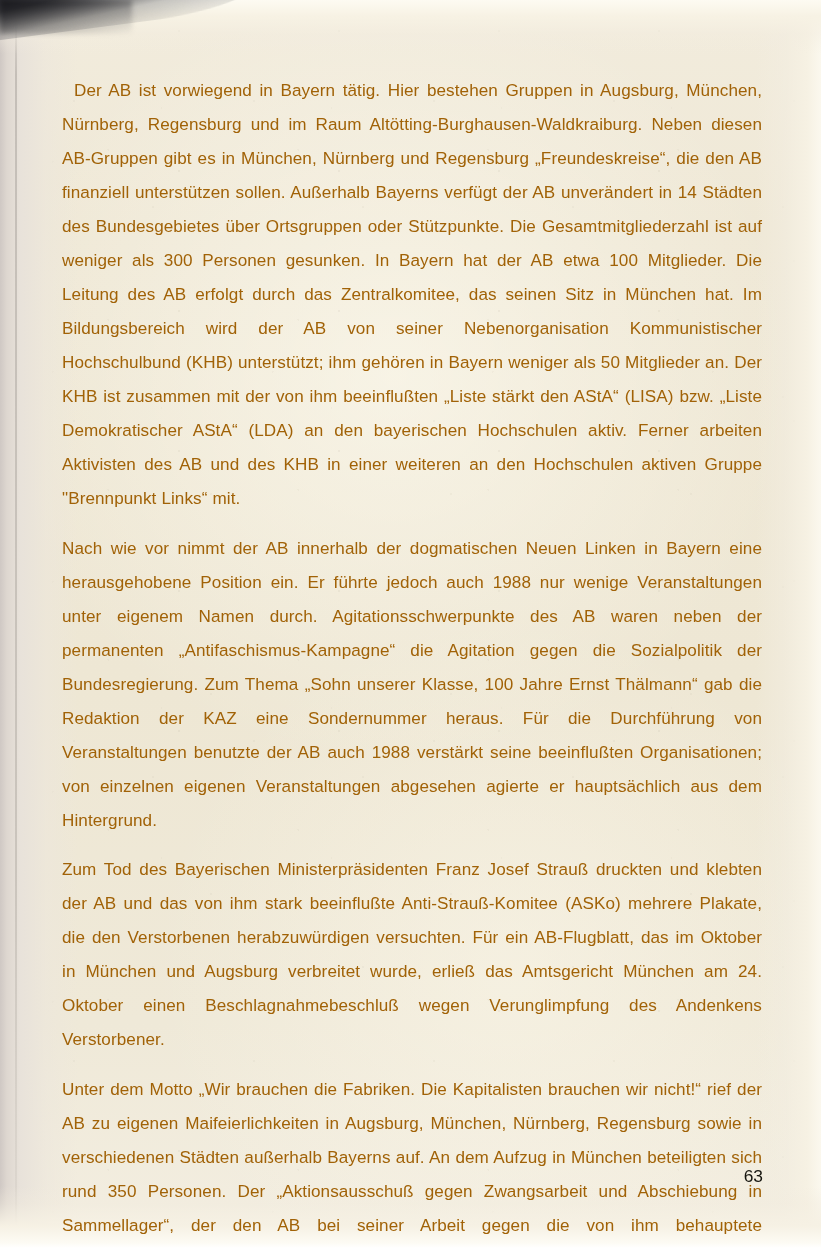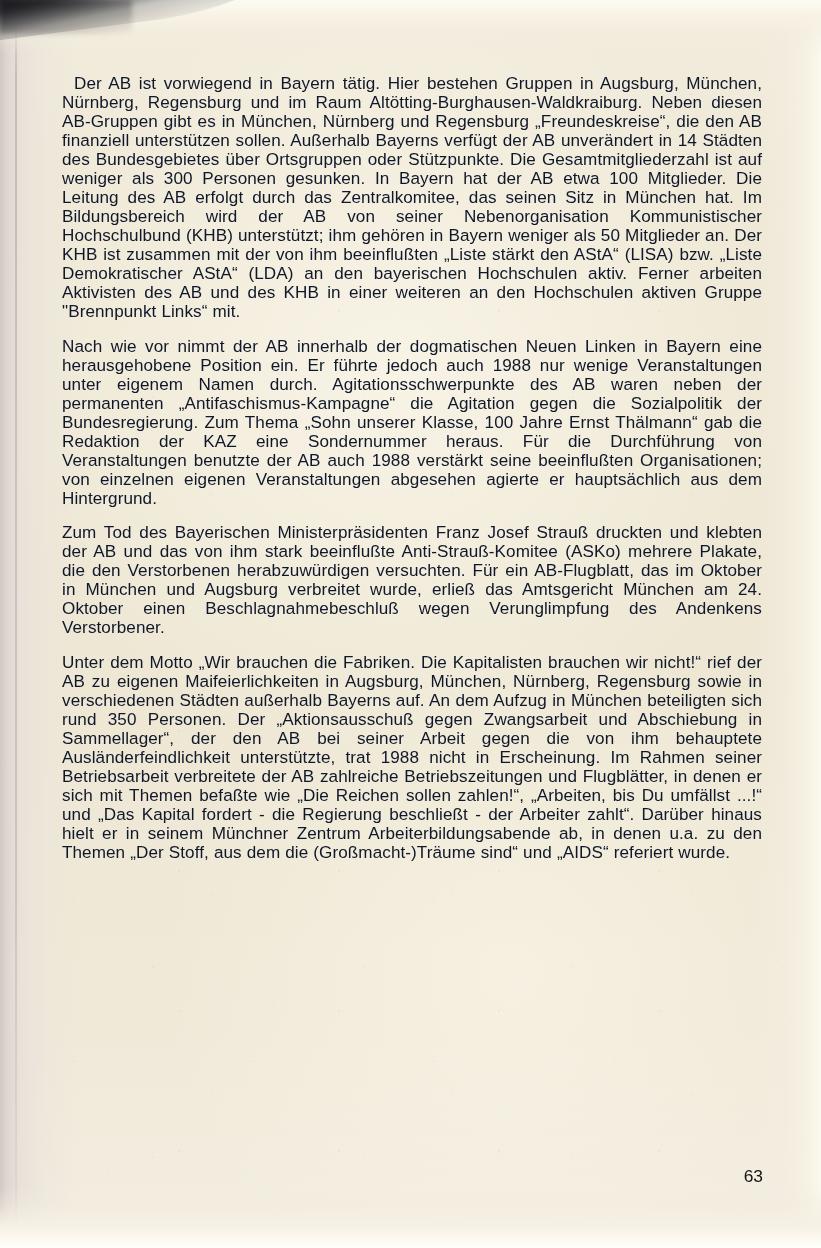--- a/index.html
+++ b/index.html
@@ -122,22 +122,22 @@
   
   #text-column {
     position: absolute;
     left: 62px;
     top: 74px;
     width: 700px;
   }
   .para {
     margin: 0 0 15.5px 0;
     font-size: 17.1px;
-    line-height: 19px;
-    color: #0f172a;
+    line-height: 34px;
+    color: #a16207;
     text-align: justify;
     letter-spacing: 0.08px;
     word-spacing: 0.2px;
     -webkit-font-smoothing: none;
   }
   .para:last-of-type { margin-bottom: 0; }
   .para.indent-first { text-indent: 12px; }
 
   #page-number {
     position: absolute;

